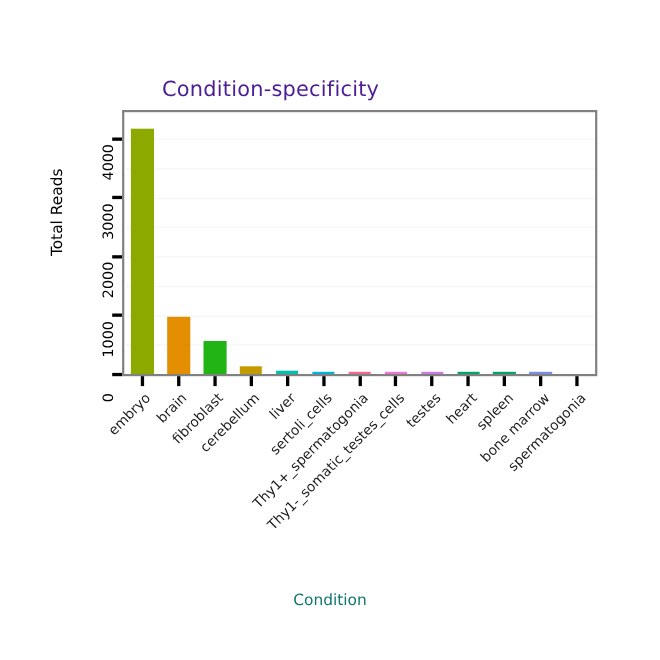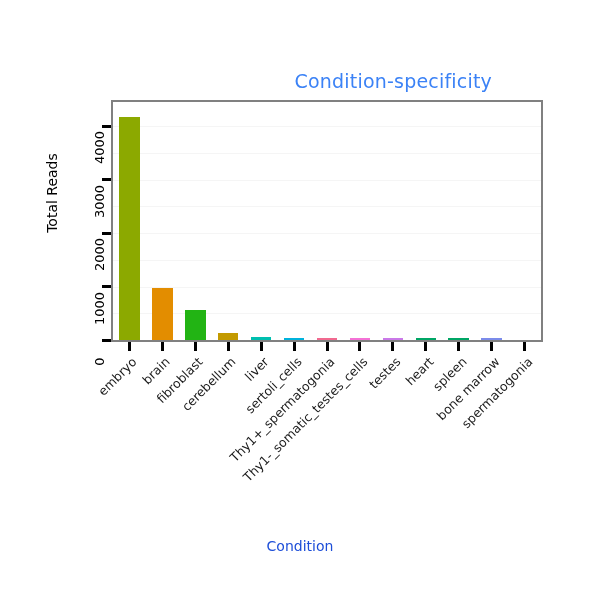--- a/index.html
+++ b/index.html
@@ -19,23 +19,23 @@
     width: 600px;
     height: 600px;
   }
 
   
   #chart-title {
     position: absolute;
     left: 0;
     top: 70px;
     width: 492px;
-    text-align: right;
+    text-align: center;
     font-size: 19px;
-    color: #3b82f6;
+    color: #4c1d95;
     letter-spacing: 0.2px;
   }
 
   
   #plot-panel {
     position: absolute;
     left: 111px;
     top: 100px;
     width: 432px;
     height: 242px;
@@ -110,21 +110,21 @@
     transform-origin: right top;
     text-align: right;
   }
   #x-axis-title {
     position: absolute;
     left: 0;
     top: 538px;
     width: 600px;
     text-align: center;
     font-size: 14px;
-    color: #1d4ed8;
+    color: #0f766e;
   }
 </style>
 </head>
 <body>
 
 <div id="figure">
 
   <div id="chart-title">Condition-specificity</div>
 
   <div id="y-axis-title">Total Reads</div>

